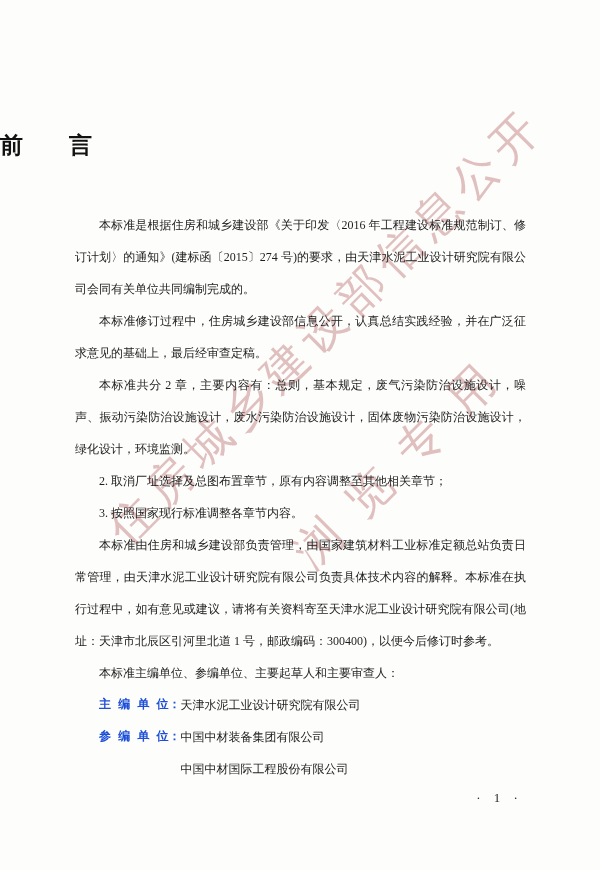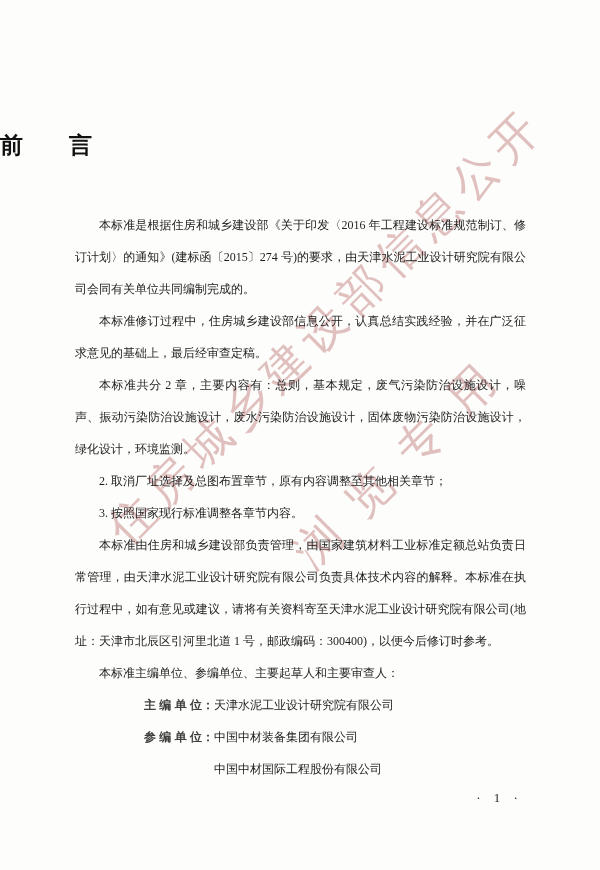--- a/index.html
+++ b/index.html
@@ -74,23 +74,22 @@
   }
   .org-row {
     display: flex;
     margin-left: 2em;
     text-align: left;
   }
   .org-label {
     flex-shrink: 0;
     white-space: pre;
     font-weight: bold;
-    font-family: Liberation Sans, sans-serif;
-    color: #404040;
-    margin-left: 45px;
+    font-family: Liberation Mono, monospace;
+    color: #1d4ed8;
   }
   .org-values {
     display: flex;
     flex-direction: column;
   }
   
   .page-number {
     position: absolute;
     top: 790px;
     left: 462px;

